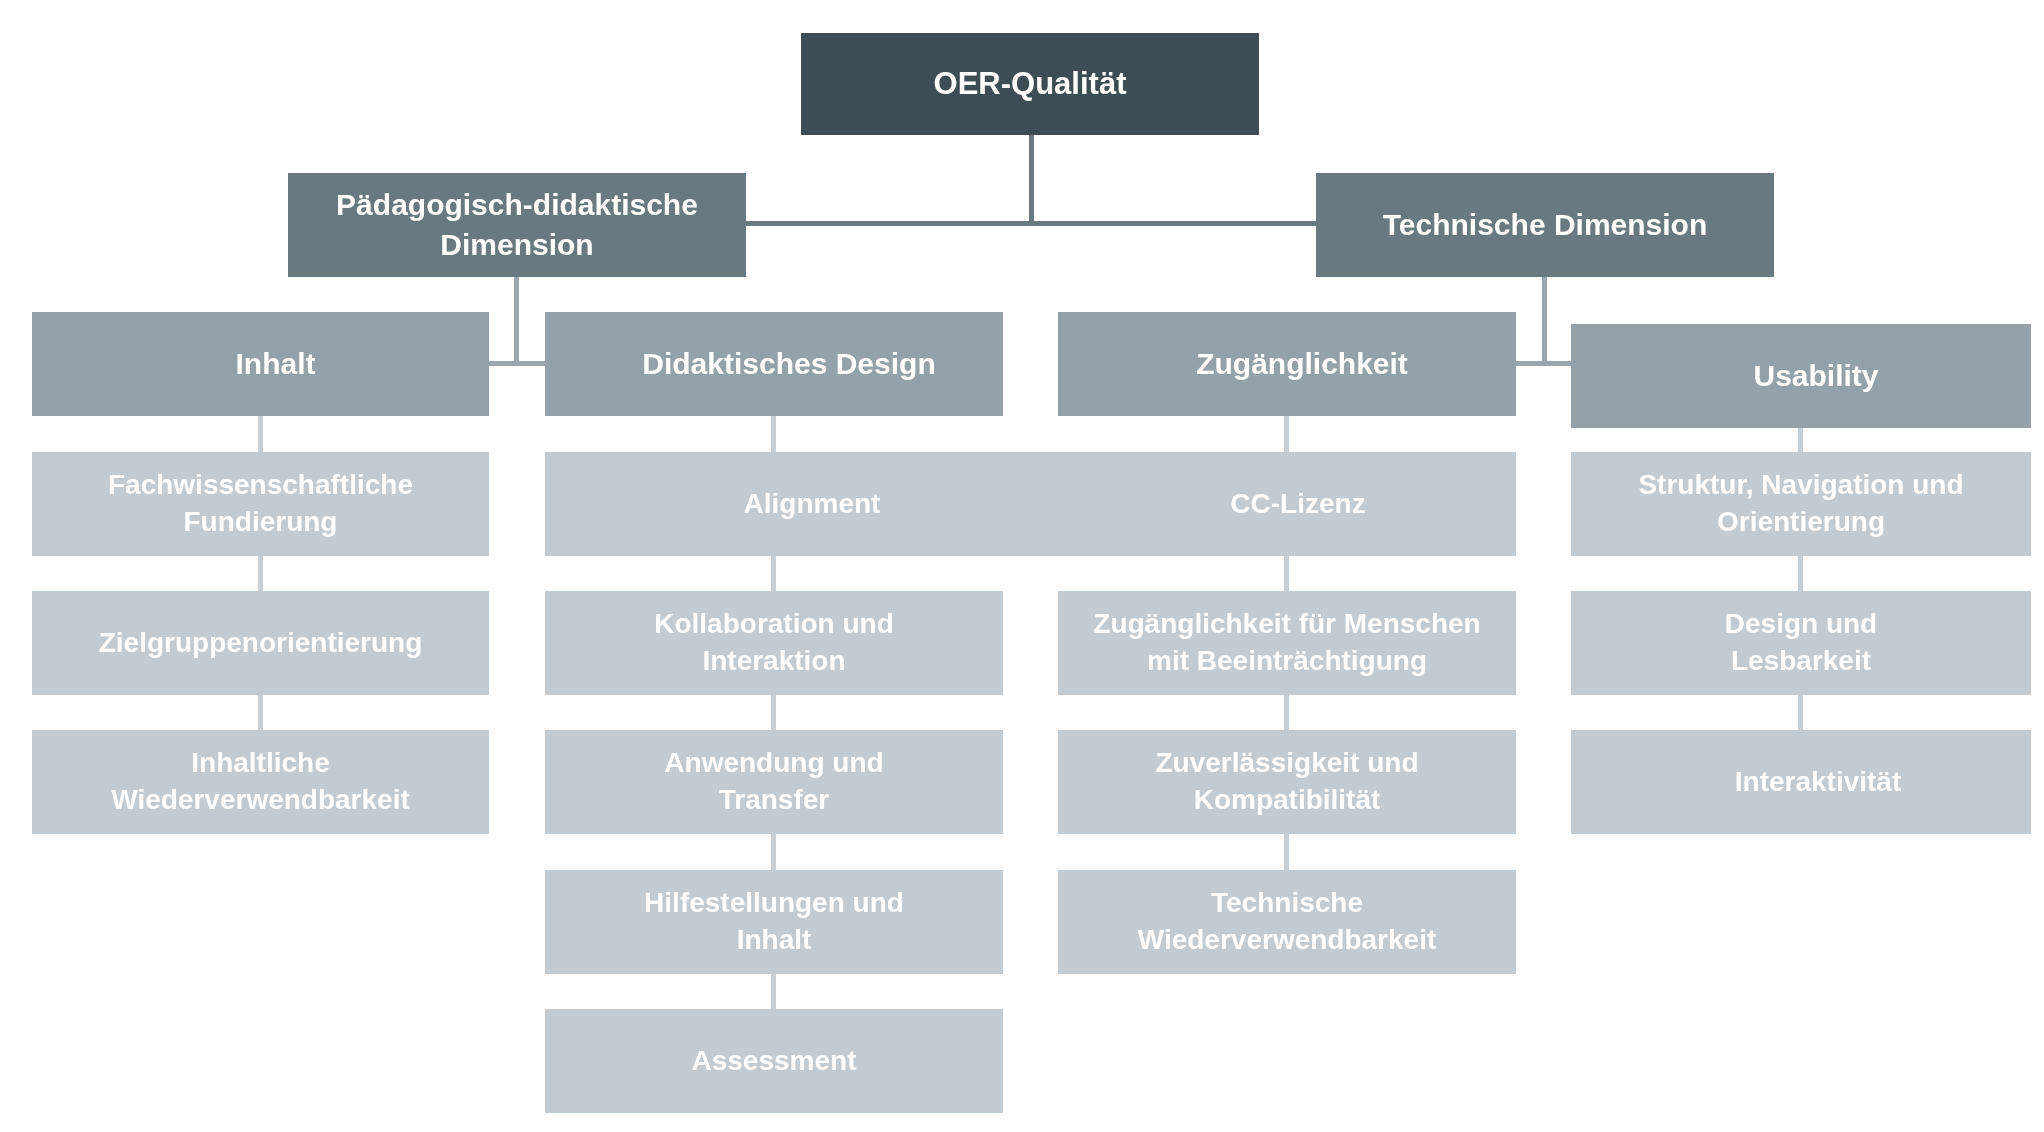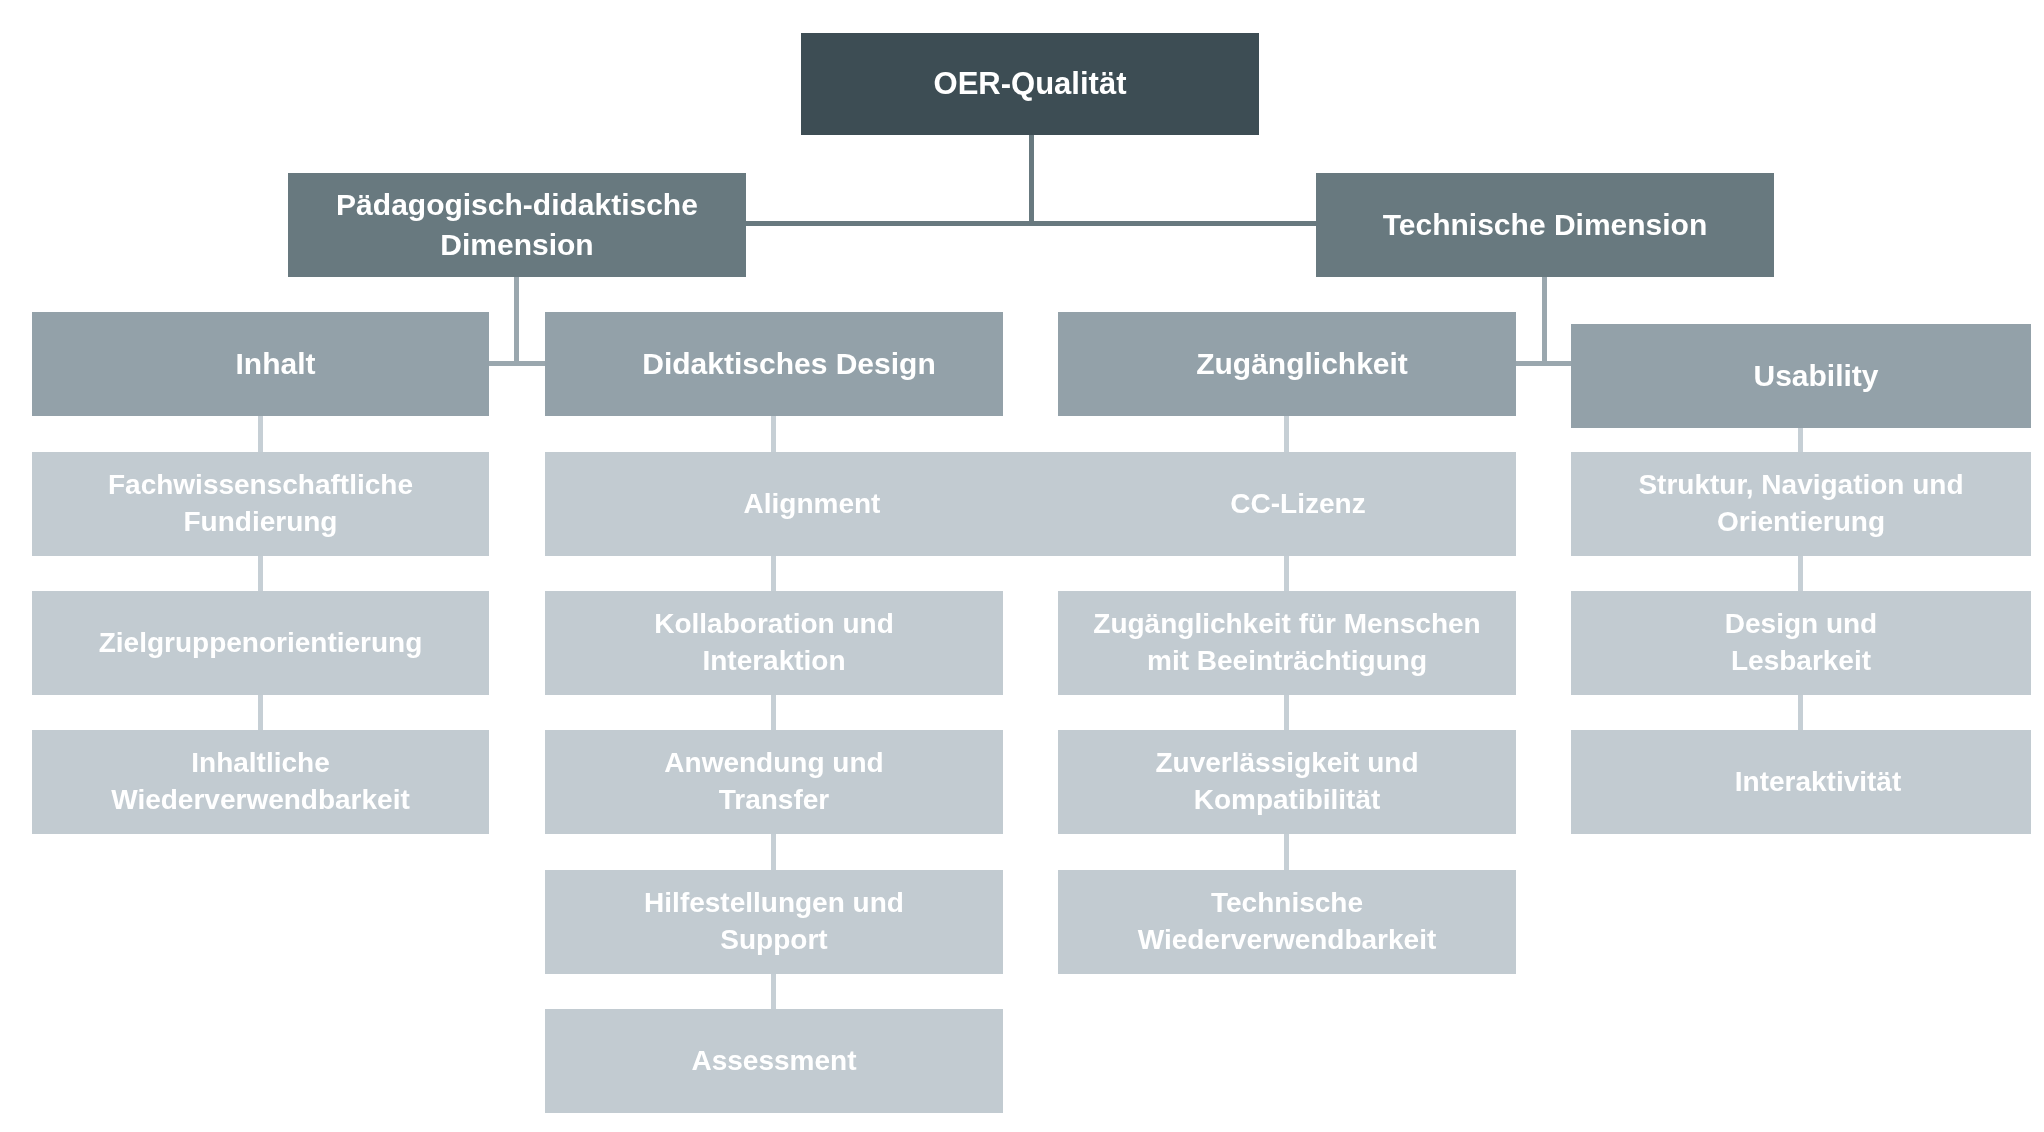--- a/index.html
+++ b/index.html
@@ -104,21 +104,21 @@
   <div class="node lvl-item" style="left:545px;top:591px;width:458px;height:104px;">
     <span class="label">Kollaboration und
 Interaktion</span>
   </div>
   <div class="node lvl-item" style="left:545px;top:730px;width:458px;height:104px;">
     <span class="label">Anwendung und
 Transfer</span>
   </div>
   <div class="node lvl-item" style="left:545px;top:870px;width:458px;height:104px;">
     <span class="label">Hilfestellungen und
-Support</span>
+Inhalt</span>
   </div>
   <div class="node lvl-item" style="left:545px;top:1009px;width:458px;height:104px;">
     <span class="label">Assessment</span>
   </div>
 
   <div class="node lvl-item" style="left:1058px;top:452px;width:458px;height:104px;padding-left:36px;">
     <span class="label">CC-Lizenz</span>
   </div>
   <div class="node lvl-item" style="left:1058px;top:591px;width:458px;height:104px;">
     <span class="label">Zugänglichkeit für Menschen

